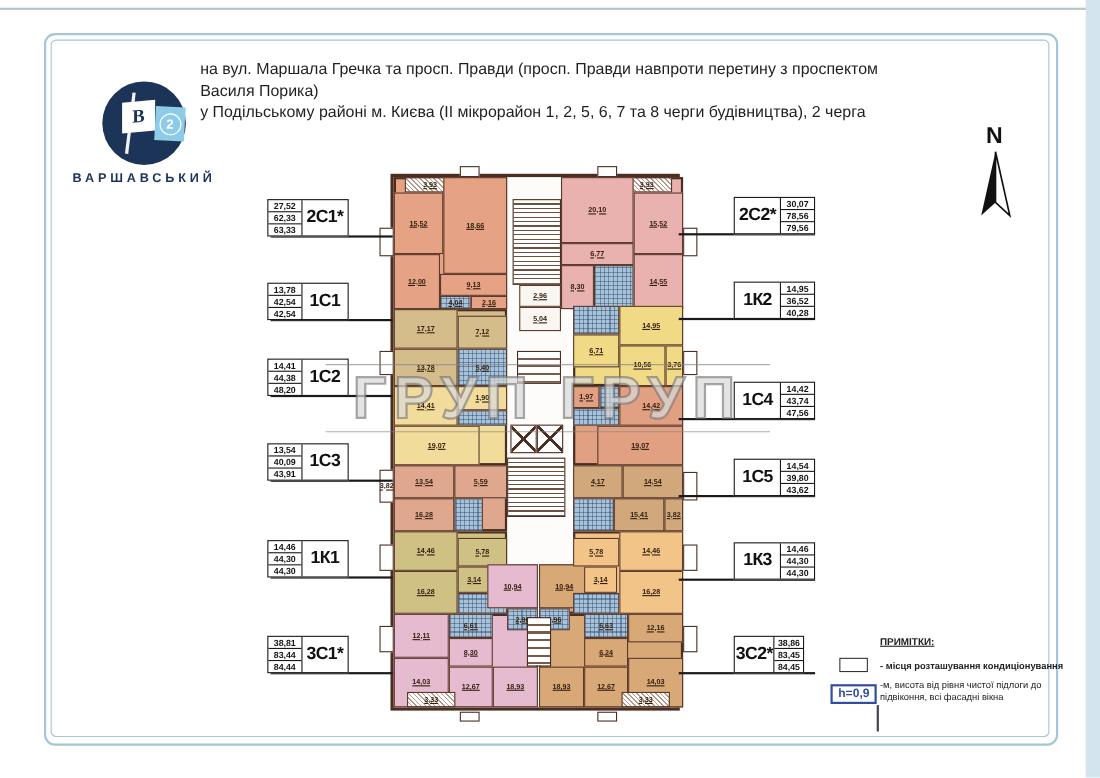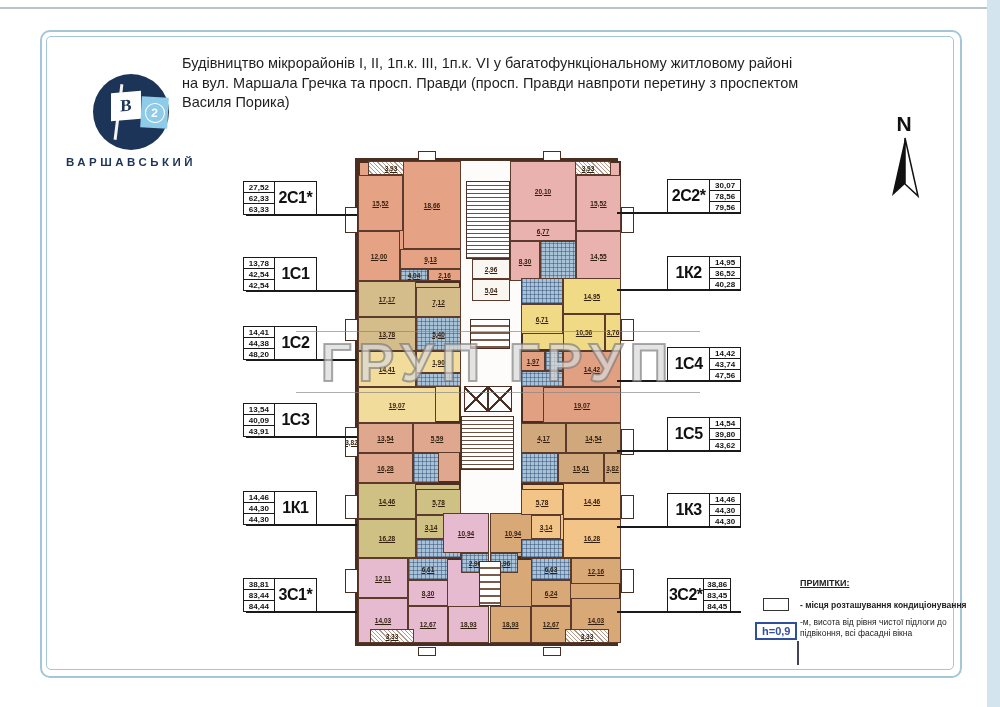--- a/index.html
+++ b/index.html
@@ -101,21 +101,21 @@
   <div class="logo">
     <div class="logo-circle"></div>
     <div class="logo-pole"></div>
     <div class="logo-flag">B</div>
     <div class="logo-sq">
       <b>2</b>
     </div>
     <div class="logo-name">ВАРШАВСЬКИЙ</div>
   </div>
 
-  <div class="header"><div>Будівництво мікрорайонів I, II, 1п.к. III, 1п.к. VI у багатофункціональному житловому районі</div><div>на вул. Маршала Гречка та просп. Правди (просп. Правди навпроти перетину з проспектом Василя Порика)</div></div>
+  <div class="header"><div>на вул. Маршала Гречка та просп. Правди (просп. Правди навпроти перетину з проспектом Василя Порика)</div><div>у Подільському районі м. Києва (II мікрорайон 1, 2, 5, 6, 7 та 8 черги будівництва), 2 черга</div></div>
 
   <div class="north">
     <div class="nlab">N</div>
     <svg width="34" height="68" viewBox="0 0 34 68">
       <polygon points="18,2 5,60 18,48" fill="#111"></polygon>
       <polygon points="18,2 31,60 18,48" fill="#ffffff" stroke="#111" stroke-width="1.5"></polygon>
     </svg>
   </div>
 
   <div id="plan">

